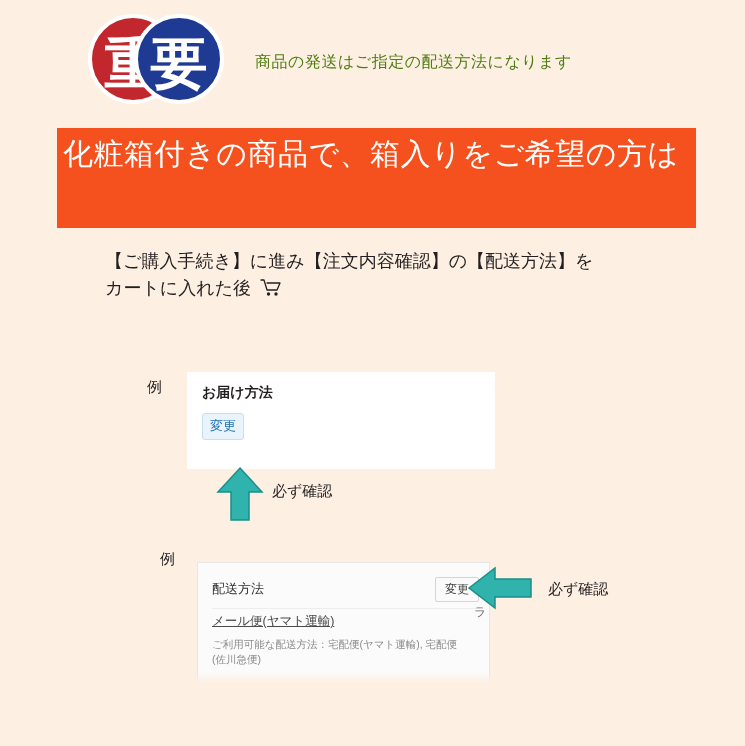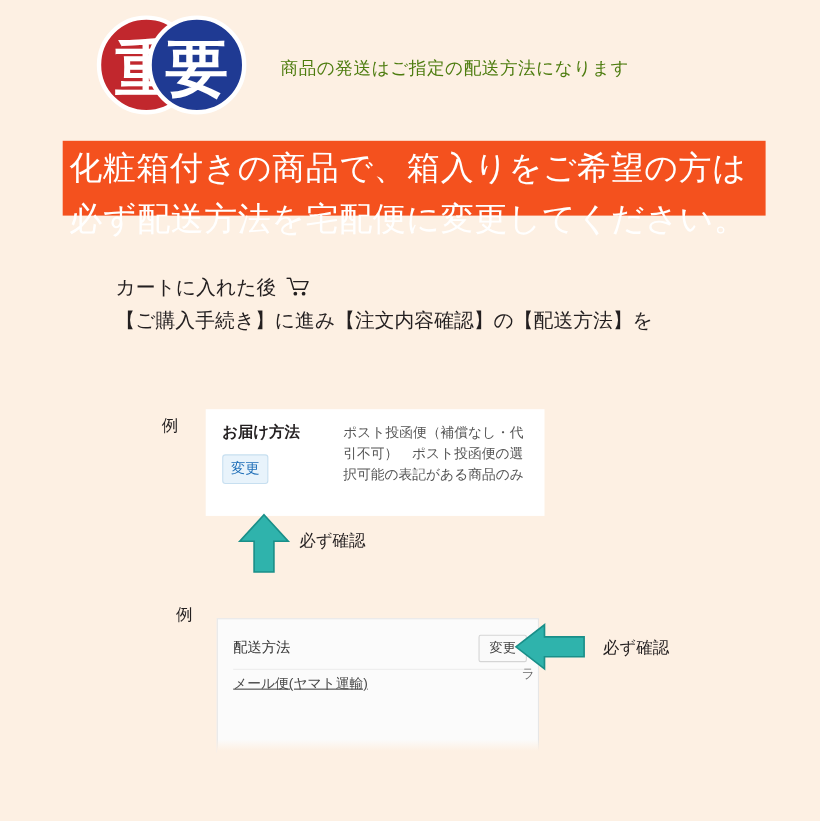--- a/index.html
+++ b/index.html
@@ -63,21 +63,21 @@
     letter-spacing: 0.5px;
     white-space: nowrap;
   }
 
   
   .alert-banner {
     position: absolute;
     left: 57px;
     top: 128px;
     width: 639px;
-    height: 68px;
+    height: 100px;
     background: #f4511e;
     color: #ffffff;
     box-sizing: border-box;
     padding: 3px 0 0 6px;
   }
   .alert-line {
     font-size: 30px;
     line-height: 46px;
     letter-spacing: 0.5px;
     white-space: nowrap;
@@ -270,61 +270,60 @@
 <div class="header-row">
   <div class="badge">
     <div class="badge-circle left">重</div>
     <div class="badge-circle right">要</div>
   </div>
   <div class="header-text">商品の発送はご指定の配送方法になります</div>
 </div>
 
 <div class="alert-banner">
   <div class="alert-line">化粧箱付きの商品で、箱入りをご希望の方は</div>
-  <div class="alert-line">必ず配送方法を宅配便に変更してください。</div>
 </div>
 
 <div class="instructions">
+  <div class="instr-line">【ご購入手続き】に進み【注文内容確認】の【配送方法】を</div>
   <div class="instr-line">
     <span>カートに入れた後</span>
     <span class="cart-icon">
       <svg width="21" height="18" viewBox="0 0 21 18" xmlns="http://www.w3.org/2000/svg">
         <path d="M1 1 h3 l3 10 h10 l3 -7 h-13" fill="none" stroke="#231f20" stroke-width="1.3" stroke-linejoin="round" stroke-linecap="round"></path>
         <circle cx="8.5" cy="15" r="1.7" fill="#231f20"></circle>
         <circle cx="16" cy="15" r="1.7" fill="#231f20"></circle>
       </svg>
     </span>
   </div>
-  <div class="instr-line">【ご購入手続き】に進み【注文内容確認】の【配送方法】を</div>
 </div>
 
 <div class="ex1-label">例</div>
 <div class="ex1-card">
   <div class="ex1-left">
     <div class="ex1-title">お届け方法</div>
     <div class="change-btn">変更</div>
   </div>
-  <div class="ex1-right">ポスト投函便（補償なし・代引不可）　ポスト投函便の選択可能の表記がある商品のみ</div>
 </div>
 
 <div class="arrow-up">
   <svg width="48" height="56" viewBox="0 0 48 56" xmlns="http://www.w3.org/2000/svg">
     <polygon points="24,2 46,26 33,26 33,54 15,54 15,26 2,26" fill="#2fb3ac" stroke="#1a8f89" stroke-width="1.5"></polygon>
   </svg>
 </div>
 <div class="caption-1">必ず確認</div>
 
 <div class="ex2-label">例</div>
 <div class="ex2-card">
   <div class="ex2-head">
     <div class="ex2-title">配送方法</div>
     <div class="ex2-change">変更</div>
   </div>
   <div class="ex2-sep"></div>
   <div class="ex2-method">メール便(ヤマト運輸)</div>
+  <div class="ex2-note">ご利用可能な配送方法：宅配便(ヤマト運輸), 宅配便(佐川急便)</div>
 </div>
 <div class="ex2-partial">ラ</div>
 <div class="ex2-fade"></div>
 
 <div class="arrow-left">
   <svg width="66" height="44" viewBox="0 0 66 44" xmlns="http://www.w3.org/2000/svg">
     <polygon points="2,22 28,2 28,13 64,13 64,31 28,31 28,42" fill="#2fb3ac" stroke="#1a8f89" stroke-width="1.5"></polygon>
   </svg>
 </div>
 <div class="caption-2">必ず確認</div>

